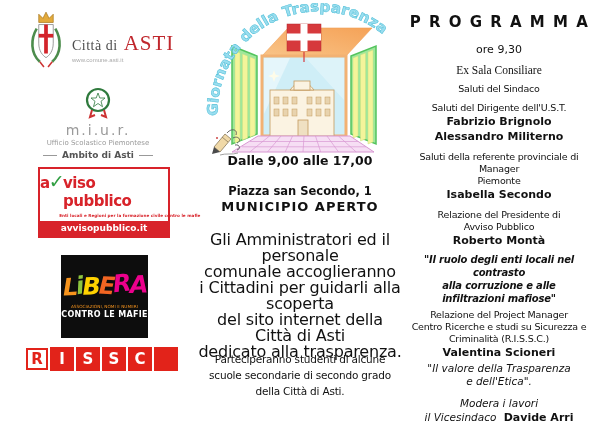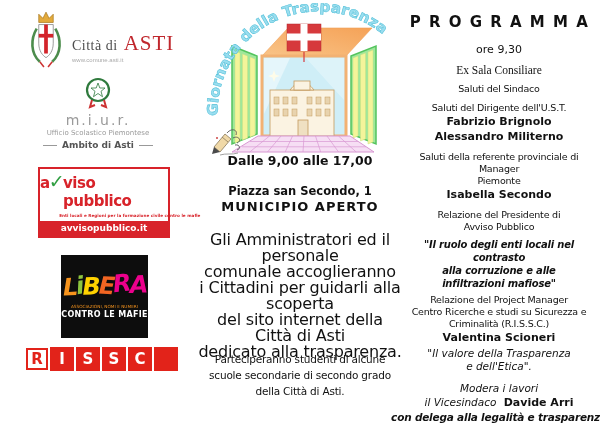--- a/index.html
+++ b/index.html
@@ -7,21 +7,21 @@
          font-family:"DejaVu Sans",sans-serif;color:#111;margin:0 auto;}
 
   
   .asti-logo{position:absolute;top:8px;left:28px;display:flex;align-items:center;}
   .asti-text{margin-left:8px;margin-top:18px;font-family:"Liberation Serif",serif;}
   .asti-line{display:flex;align-items:baseline;}
   .asti-pre{font-size:14px;color:#4d4d4d;letter-spacing:.5px;}
   .asti-main{font-size:21px;color:#c0272d;margin-left:6px;letter-spacing:1px;}
   .asti-web{font-size:6px;color:#a9a9a9;margin-top:1px;font-family:"Liberation Sans",sans-serif;}
 
-  .miur{position:absolute;top:76px;left:0;width:196px;display:flex;flex-direction:column;align-items:center;}
+  .miur{position:absolute;top:86px;left:0;width:196px;display:flex;flex-direction:column;align-items:center;}
   .miur-acronym{font-size:14px;letter-spacing:2px;color:#9a9a9a;margin-top:2px;}
   .miur-office{font-size:7px;color:#9a9a9a;margin-top:1px;}
   .miur-district{display:flex;align-items:center;gap:5px;font-size:9px;font-weight:bold;color:#555;margin-top:3px;}
   .miur-dash{width:14px;height:1px;background:#999;}
 
   .avviso{position:absolute;top:167px;left:38px;width:128px;border:2px solid #d8232a;background:#fff;}
   .avviso-name{display:flex;align-items:baseline;justify-content:center;font-weight:bold;color:#d8232a;
                font-size:15px;padding-top:5px;letter-spacing:-.5px;}
   .avviso-check{color:#2f9e41;font-size:19px;font-weight:bold;margin:0 -1px;line-height:.8;}
   .avviso-slogan{font-size:6px;font-weight:bold;color:#d8232a;white-space:nowrap;transform:scale(.7);
@@ -257,20 +257,21 @@
 
     <div class="pl name">Fabrizio Brignolo</div>
     <div class="pl name">Alessandro Militerno</div>
 
     <div class="pl n g">Saluti della referente provinciale di Manager
 Piemonte</div>
     <div class="pl name">Isabella Secondo</div>
 
     <div class="pl n g">Relazione del Presidente di
 Avviso Pubblico</div>
+    <div class="pl name">Roberto Montà</div>
 
     <div class="pl quote">"Il ruolo degli enti locali nel contrasto
 alla corruzione e alle
 infiltrazioni mafiose"</div>
 
     <div class="pl n g4">Relazione del Project Manager
 Centro Ricerche e studi su Sicurezza e
 Criminalità (R.I.S.S.C.)</div>
     <div class="pl name">Valentina Scioneri</div>
 

